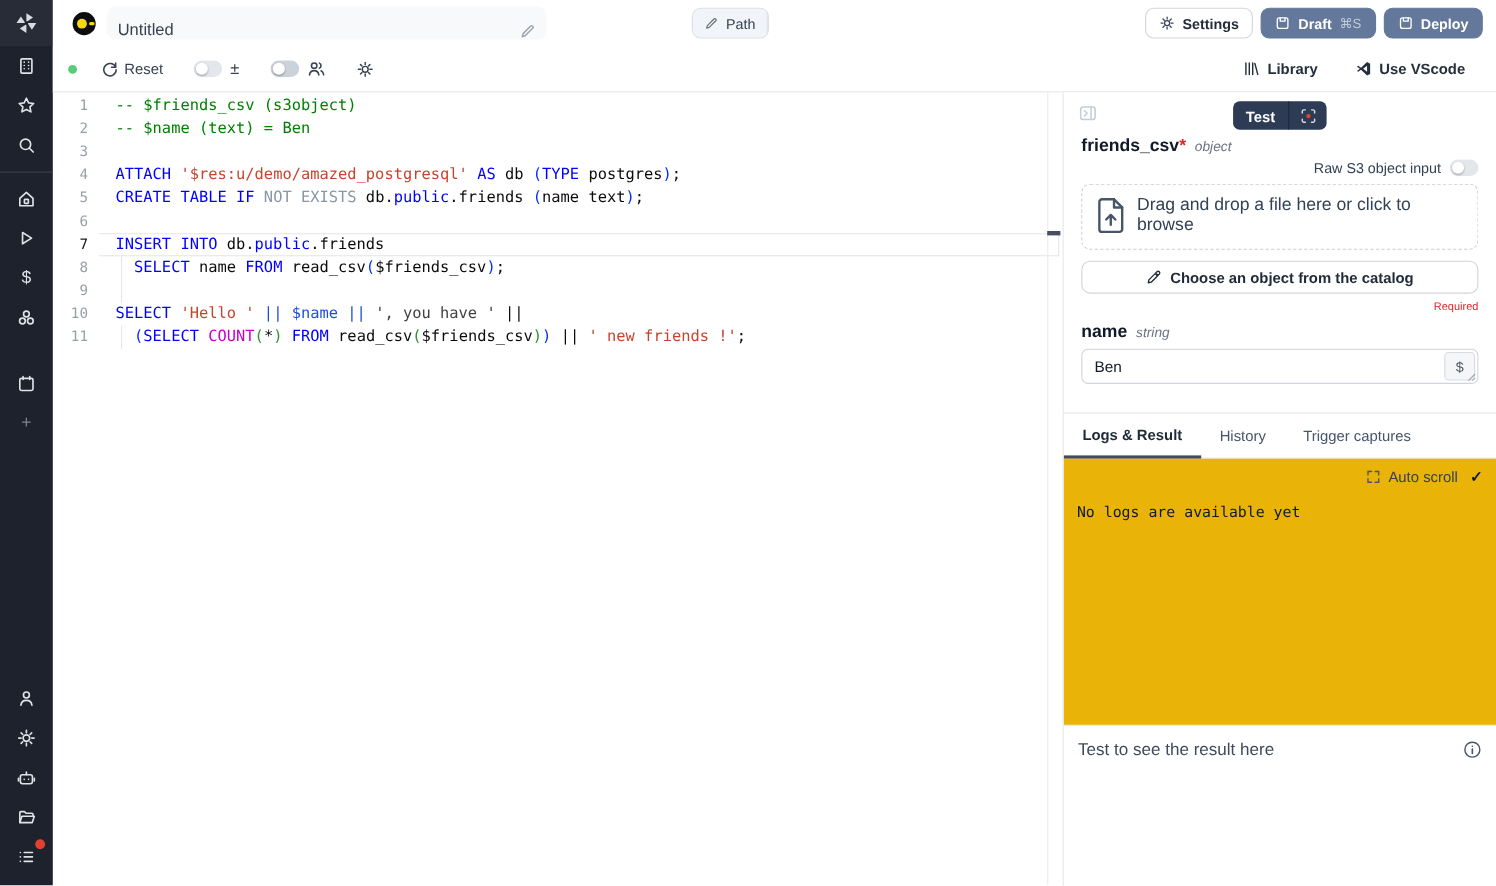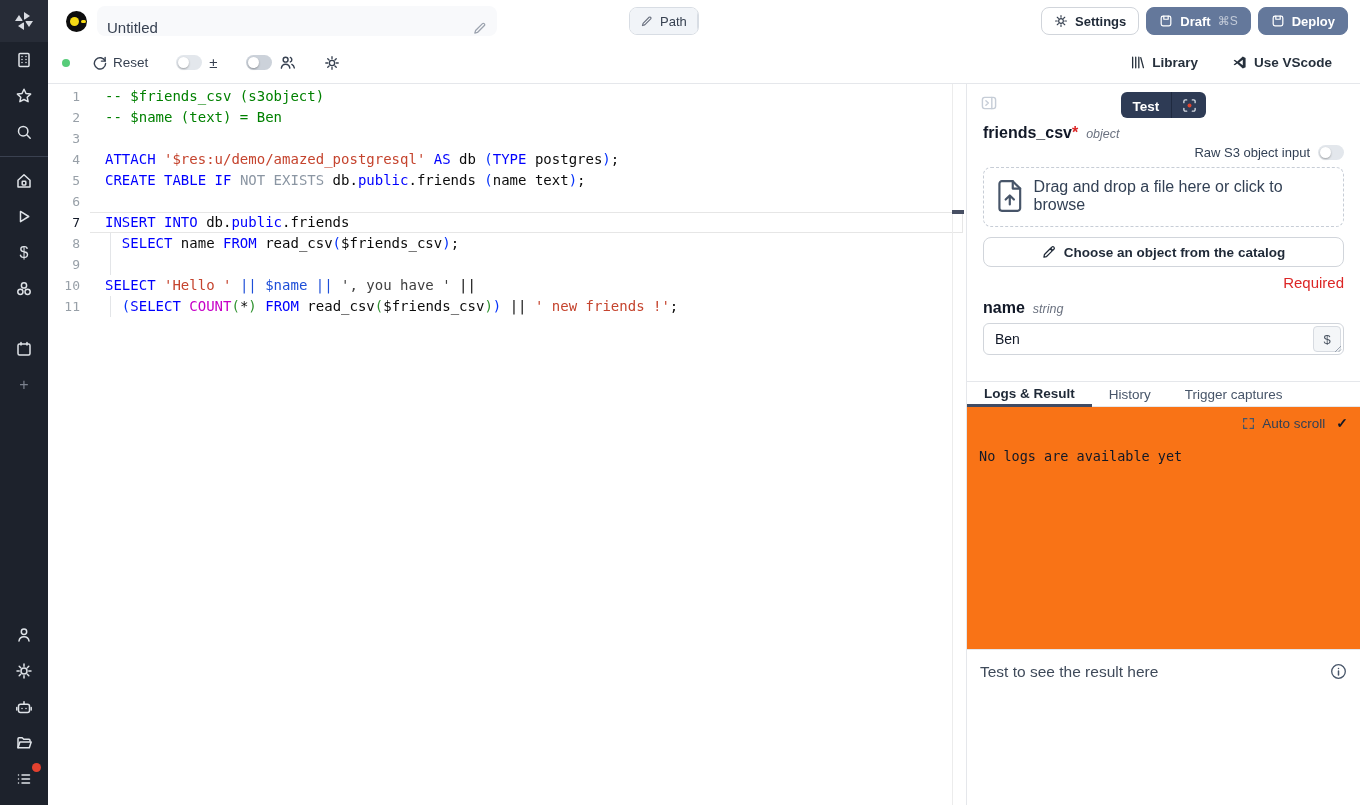--- a/index.html
+++ b/index.html
@@ -80,32 +80,32 @@
 
   .form-area { padding:4px 16px 0; }
   .field-head { display:flex; align-items:baseline; gap:8px; }
   .field-name { font-size:16px; font-weight:700; color:#111827; }
   .req-star { color:#dc2626; }
   .field-type { font-size:12.5px; font-style:italic; color:#6b7280; }
   .s3-row { display:flex; align-items:center; justify-content:flex-end; gap:8px; margin-top:3px; font-size:13px; color:#334155; }
   .dropzone { margin-top:7px; border:1px dashed #c7cdd6; border-radius:8px; padding:10px 8px 12px; display:flex; flex-direction:row; align-items:center; gap:6px; cursor:pointer; }
   .dropzone-text { font-size:16px; font-weight:500; color:#334155; }
   .catalog-btn { margin-top:10px; width:100%; height:30px; background:#fff; border:1px solid #d1d5db; border-radius:8px; display:flex; align-items:center; justify-content:center; gap:8px; font-size:13.5px; font-weight:600; color:#1f2937; cursor:pointer; }
-  .required-label { text-align:right; color:#dc2626; font-size:15px; margin-top:7px; }
+  .required-label { text-align:right; color:#dc2626; font-size:10px; margin-top:7px; }
   .name-head { margin-top:8px; }
   .input-wrap { margin-top:6px; position:relative; height:32px; border:1px solid #d1d5db; border-radius:6px; background:#fff; }
   .input-wrap input { width:100%; height:100%; border:0; outline:0; background:transparent; padding:0 40px 0 11px; font-size:14px; color:#111827; font-family:"Liberation Sans", sans-serif; }
   .var-chip { position:absolute; top:2px; right:2px; bottom:2px; width:28px; background:#f4f6f8; border:1px solid #d7dbe1; border-radius:4px; display:flex; align-items:center; justify-content:center; font-size:13px; color:#4b5563; cursor:pointer; }
   .resize-grip { position:absolute; right:1px; bottom:1px; }
 
-  .tabs { margin-top:26px; display:flex; border-top:1px solid #e5e7eb; border-bottom:1px solid #e5e7eb; height:26px; }
+  .tabs { margin-top:26px; display:flex; border-top:1px solid #e5e7eb; border-bottom:1px solid #e5e7eb; height:42px; }
   .tab { padding:0 17px; display:flex; align-items:center; font-size:13.5px; color:#475569; cursor:pointer; }
   .tab.active { color:#1f2937; font-weight:600; border-bottom:3px solid #404b63; margin-bottom:-1px; }
 
-  .logs-panel { height:242px; background:#f97316; padding:8px 12px; overflow:hidden; }
+  .logs-panel { height:242px; background:#eab308; padding:8px 12px; overflow:hidden; }
   .autoscroll-row { display:flex; align-items:center; justify-content:flex-end; gap:7px; color:#334155; font-size:13.5px; }
   .check-glyph { font-size:14px; font-weight:700; color:#111827; margin-left:4px; }
   .logs-empty { margin-top:17px; font-size:13.5px; color:#111827; }
 
   .result-panel { flex:1; border-top:1px solid #e5e7eb; padding:13px 13px 0; display:flex; justify-content:space-between; align-items:flex-start; background:#fff; }
   .result-placeholder { font-size:15.5px; color:#3f4a5a; }
 </style>
 </head>
 <body>
 

